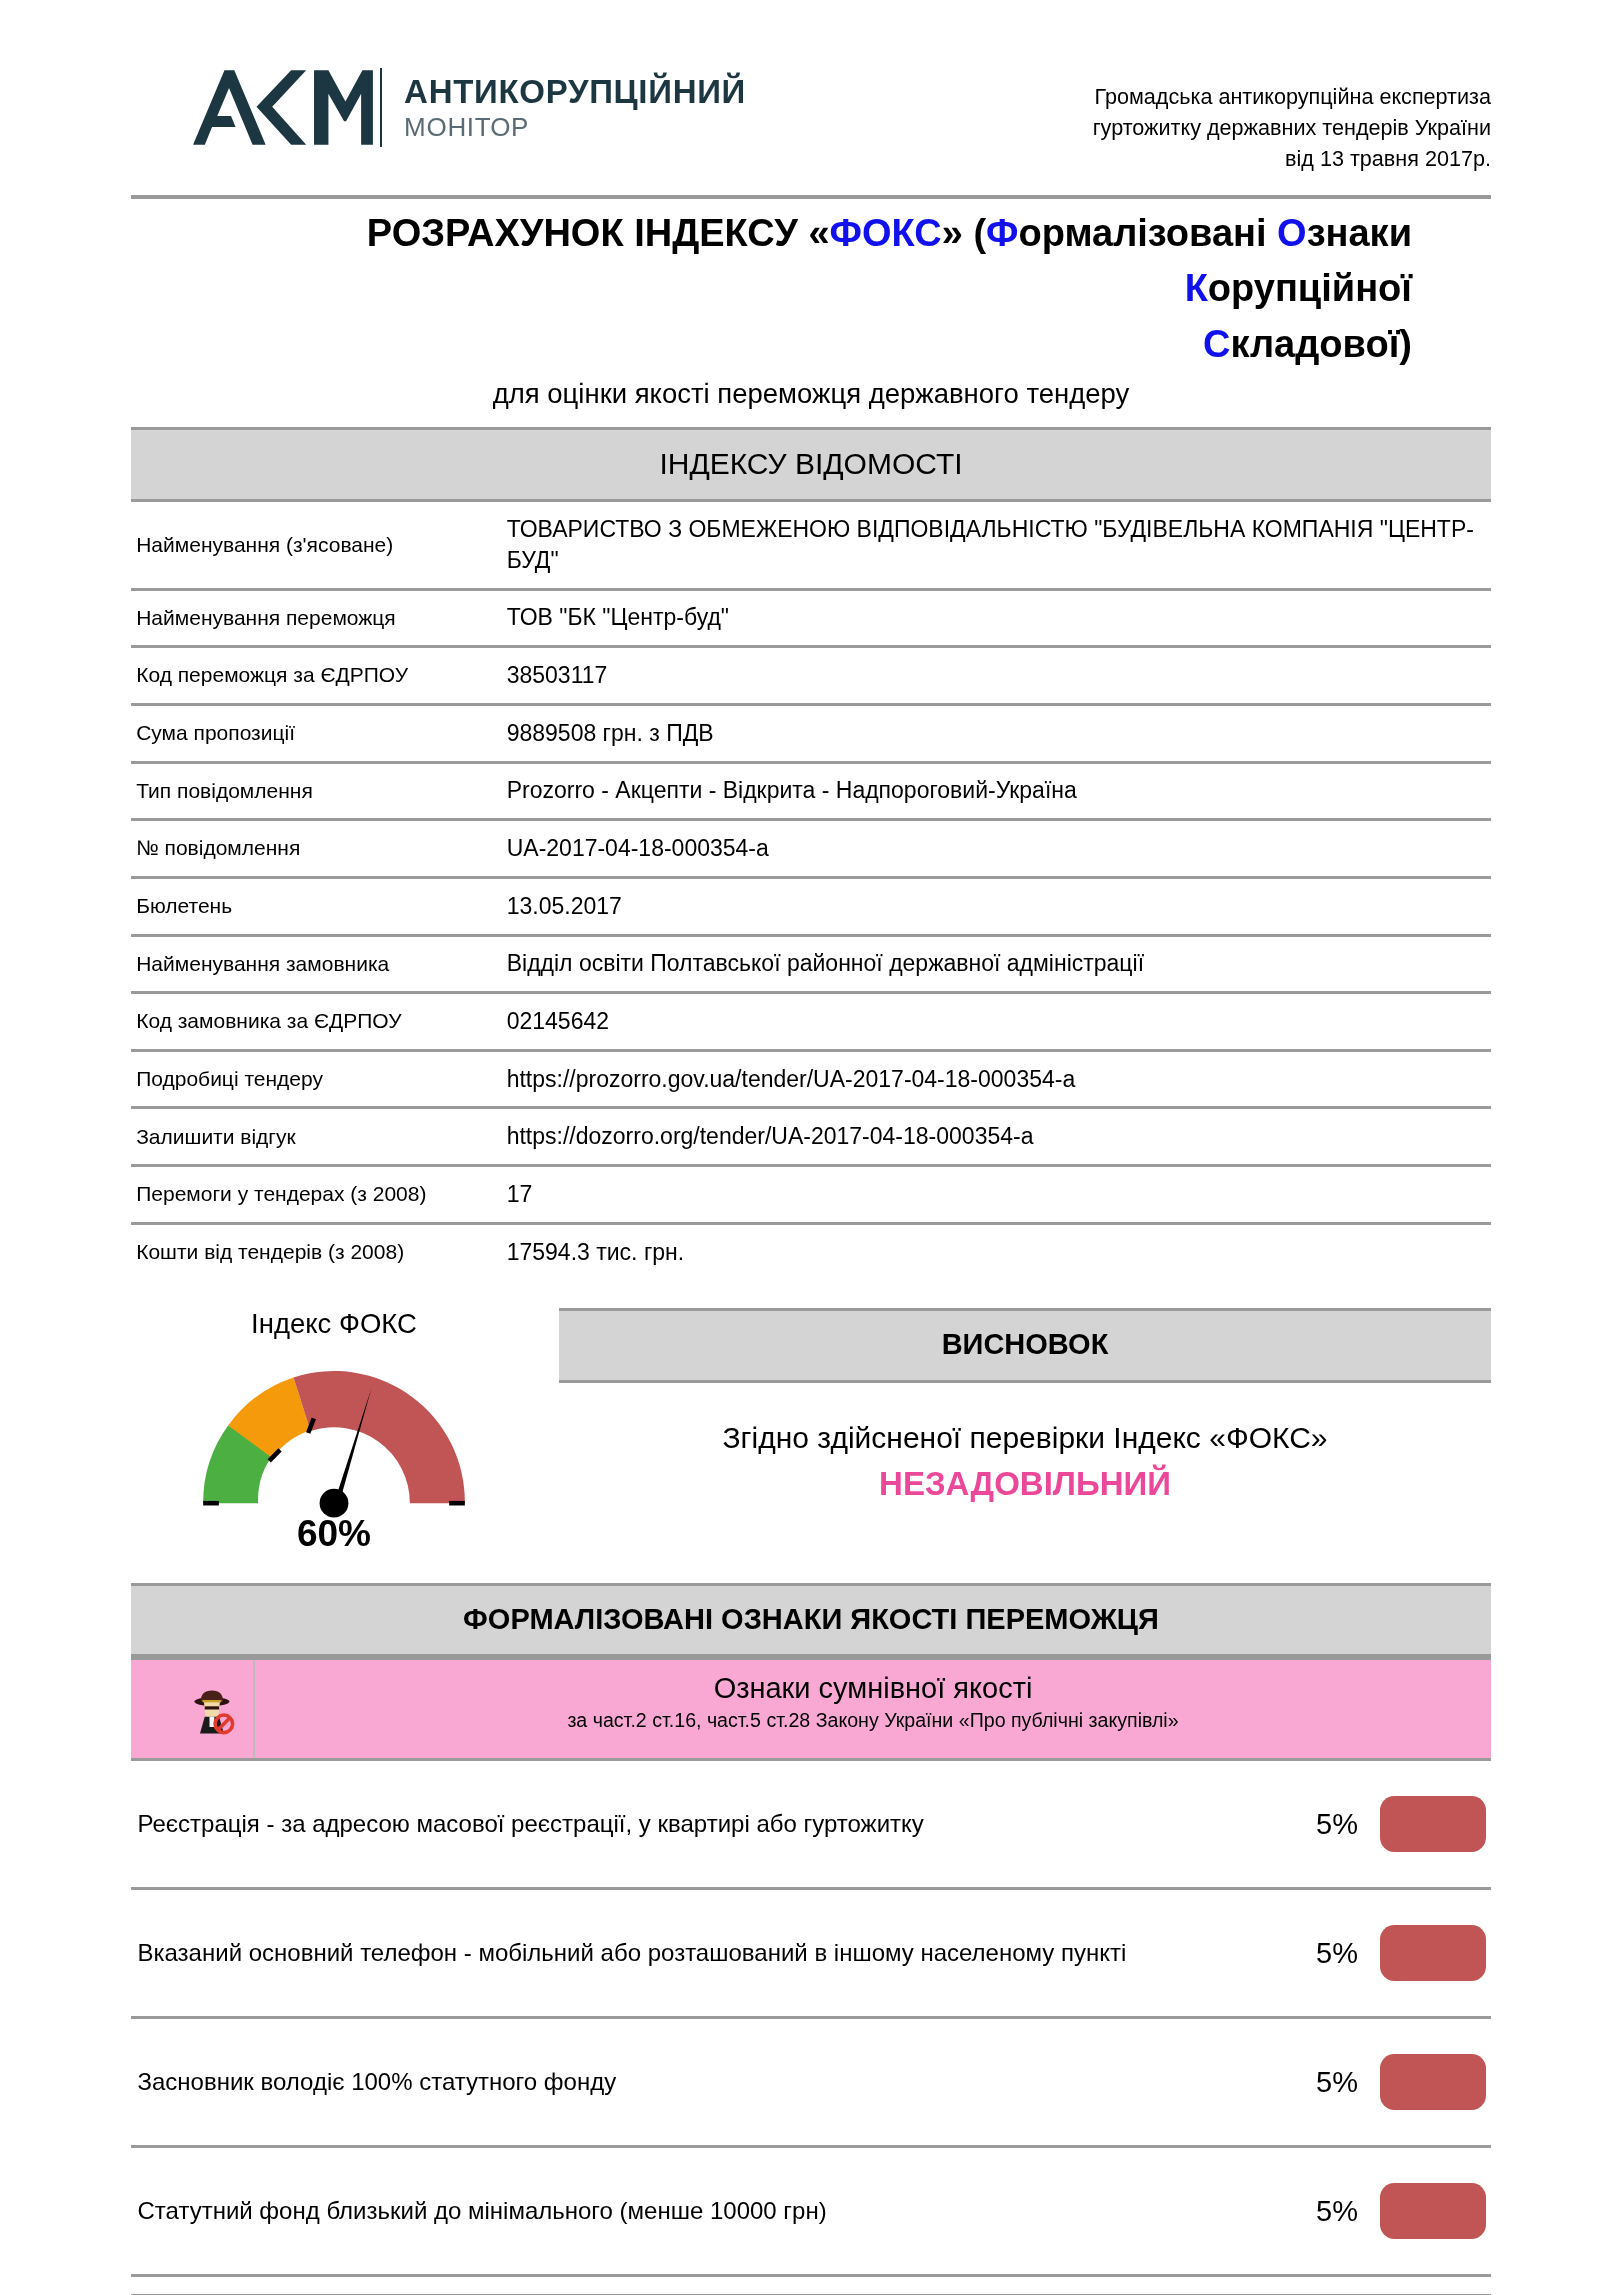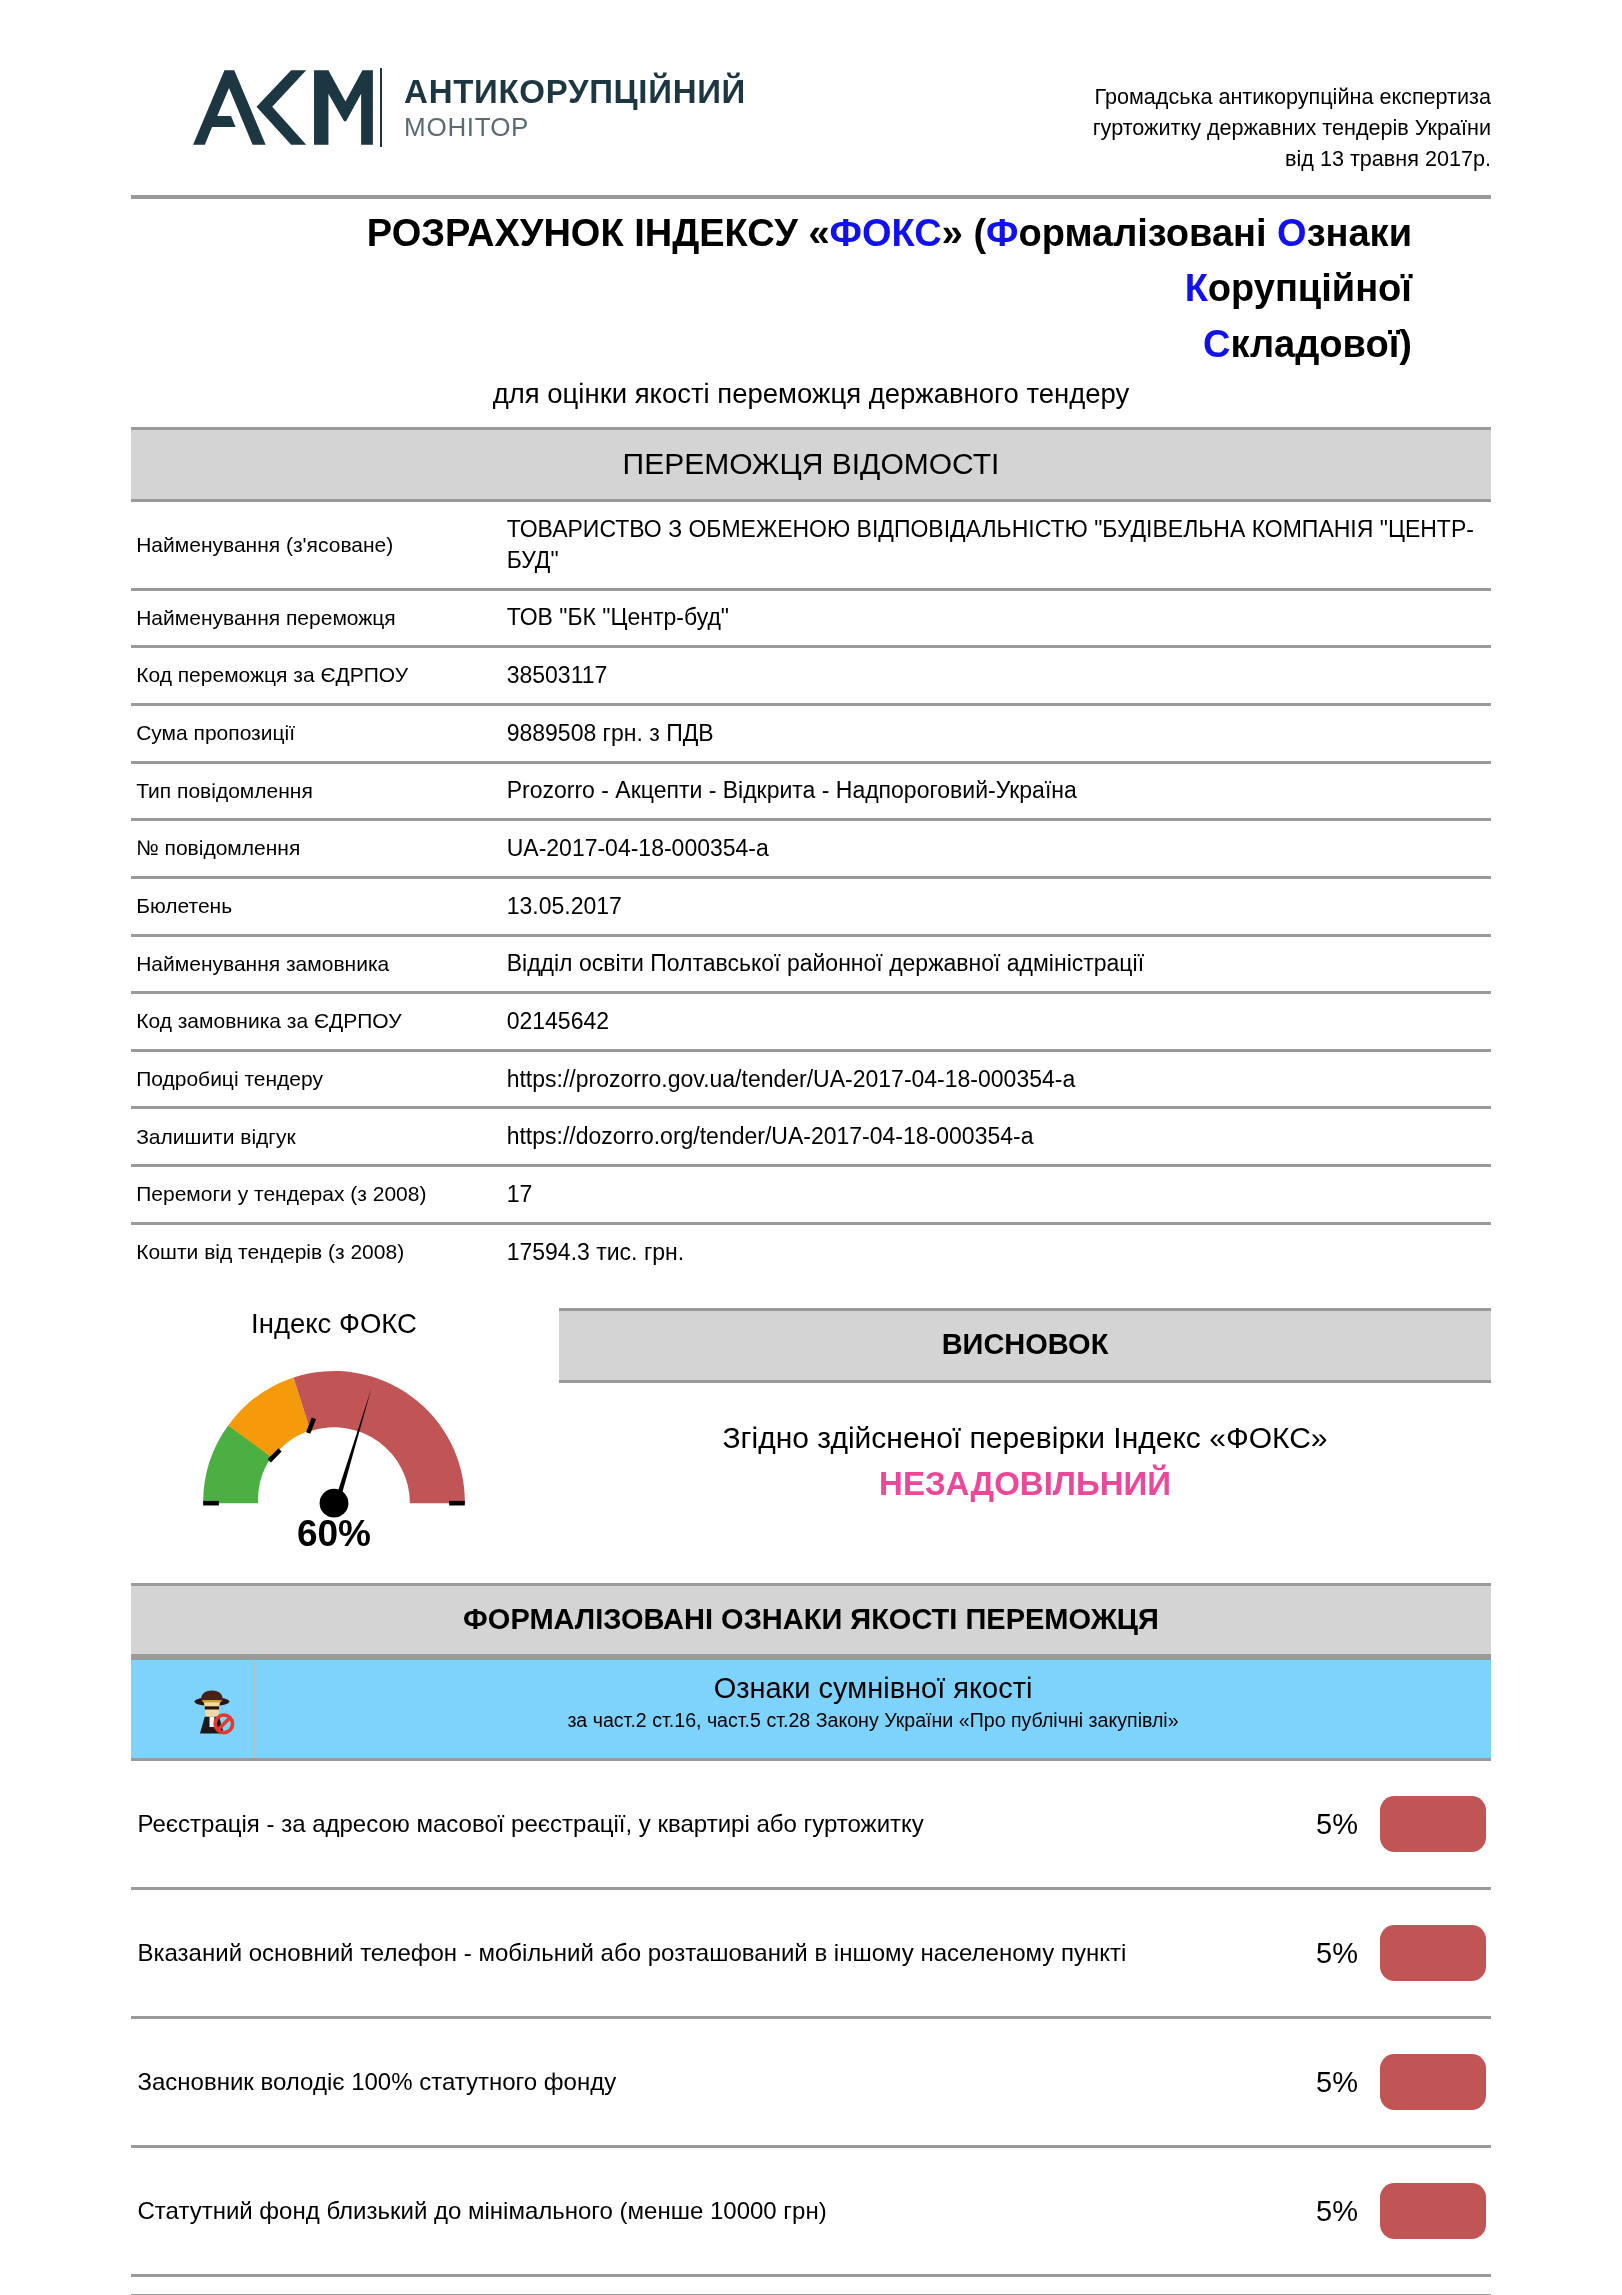--- a/index.html
+++ b/index.html
@@ -169,21 +169,21 @@
   .verdict-line2 {
     font-size: 33px;
     font-weight: bold;
     color: #ec4899;
     margin-top: 10.5px;
   }
 
   
   .crit-section { margin-top: 27.5px; }
   .sub-banner {
-    background: #7dd3fc;
+    background: #f9a8d4;
     border-top: 3.3px solid #9a9a9a;
     border-bottom: 3.3px solid #9a9a9a;
     display: flex;
     align-items: stretch;
     min-height: 98px;
     padding-left: 43px;
   }
   .sub-icon-cell {
     width: 79px;
     flex: none;
@@ -269,21 +269,21 @@
 
   <div class="title-rule"></div>
 
   <div class="main-title">
     <span>РОЗРАХУНОК ІНДЕКСУ «</span><span class="hl">ФОКС</span><span>» (</span><span class="hl">Ф</span><span>ормалізовані </span><span class="hl">О</span><span>знаки </span><span class="hl">К</span><span>орупційної</span>
     <br>
     <span class="hl">С</span><span>кладової)</span>
   </div>
   <div class="sub-title">для оцінки якості переможця державного тендеру</div>
 
-  <div class="banner">ПЕРЕМОЖЦЯ ВІДОМОСТІ</div>
+  <div class="banner">ІНДЕКСУ ВІДОМОСТІ</div>
   <table class="info-table">
     <tbody>
       <tr>
           <td class="k">Найменування (з'ясоване)</td>
           <td class="v">ТОВАРИСТВО З ОБМЕЖЕНОЮ ВІДПОВІДАЛЬНІСТЮ "БУДІВЕЛЬНА КОМПАНІЯ "ЦЕНТР-БУД"</td>
         </tr>
       <tr>
           <td class="k">Найменування переможця</td>
           <td class="v">ТОВ "БК "Центр-буд"</td>
         </tr>

